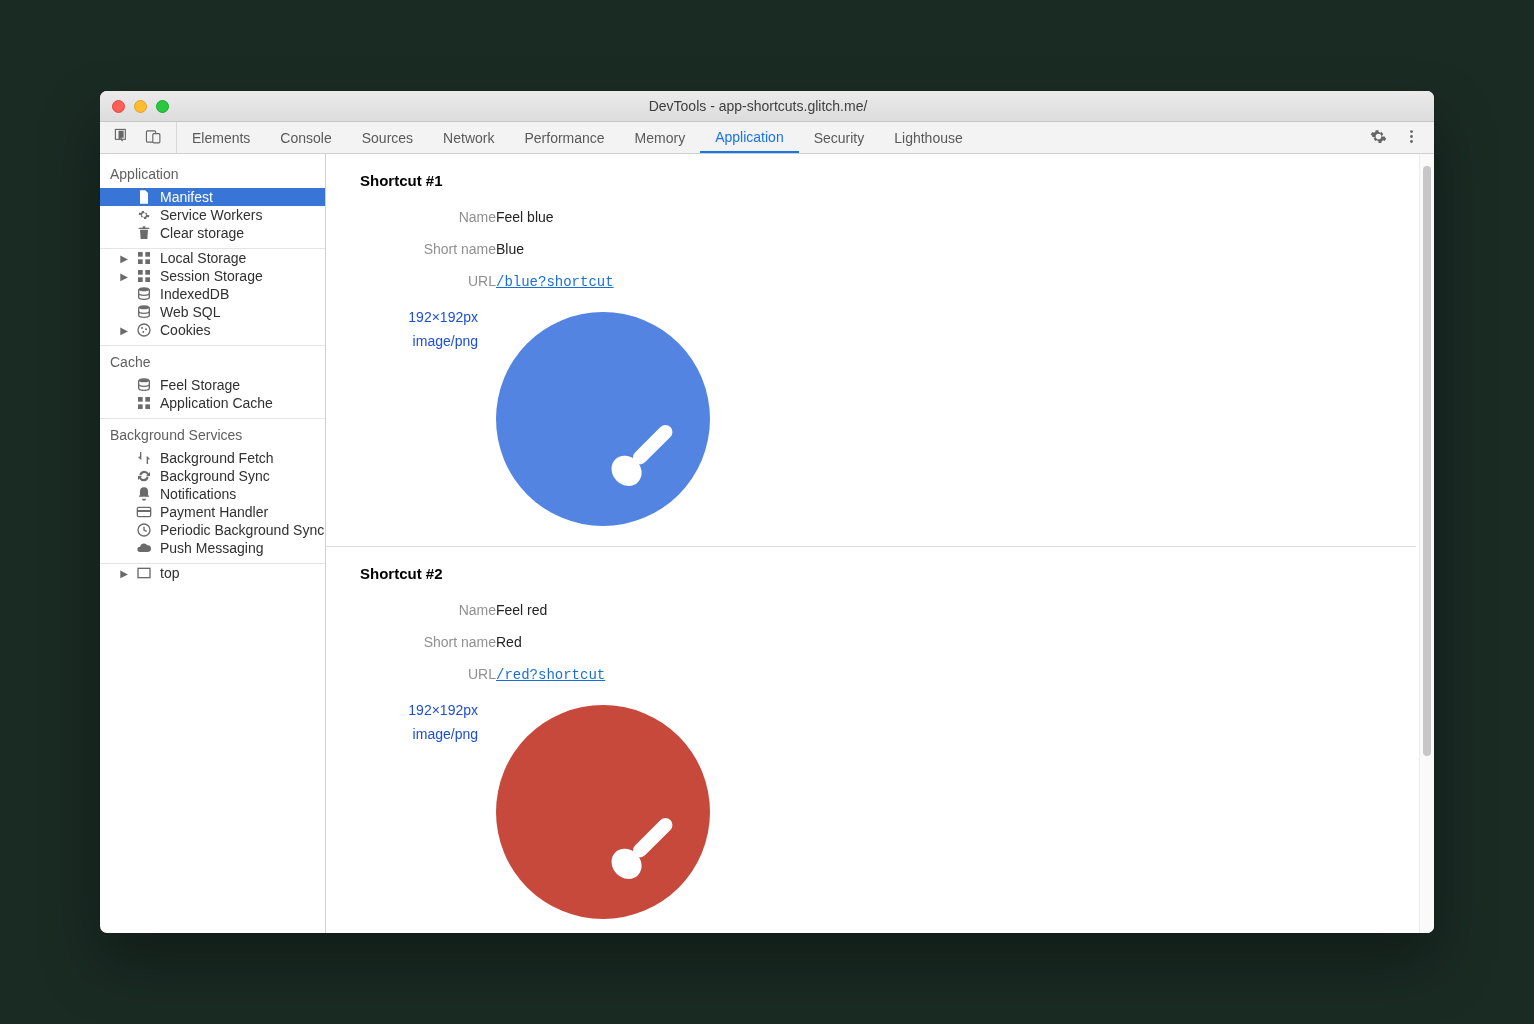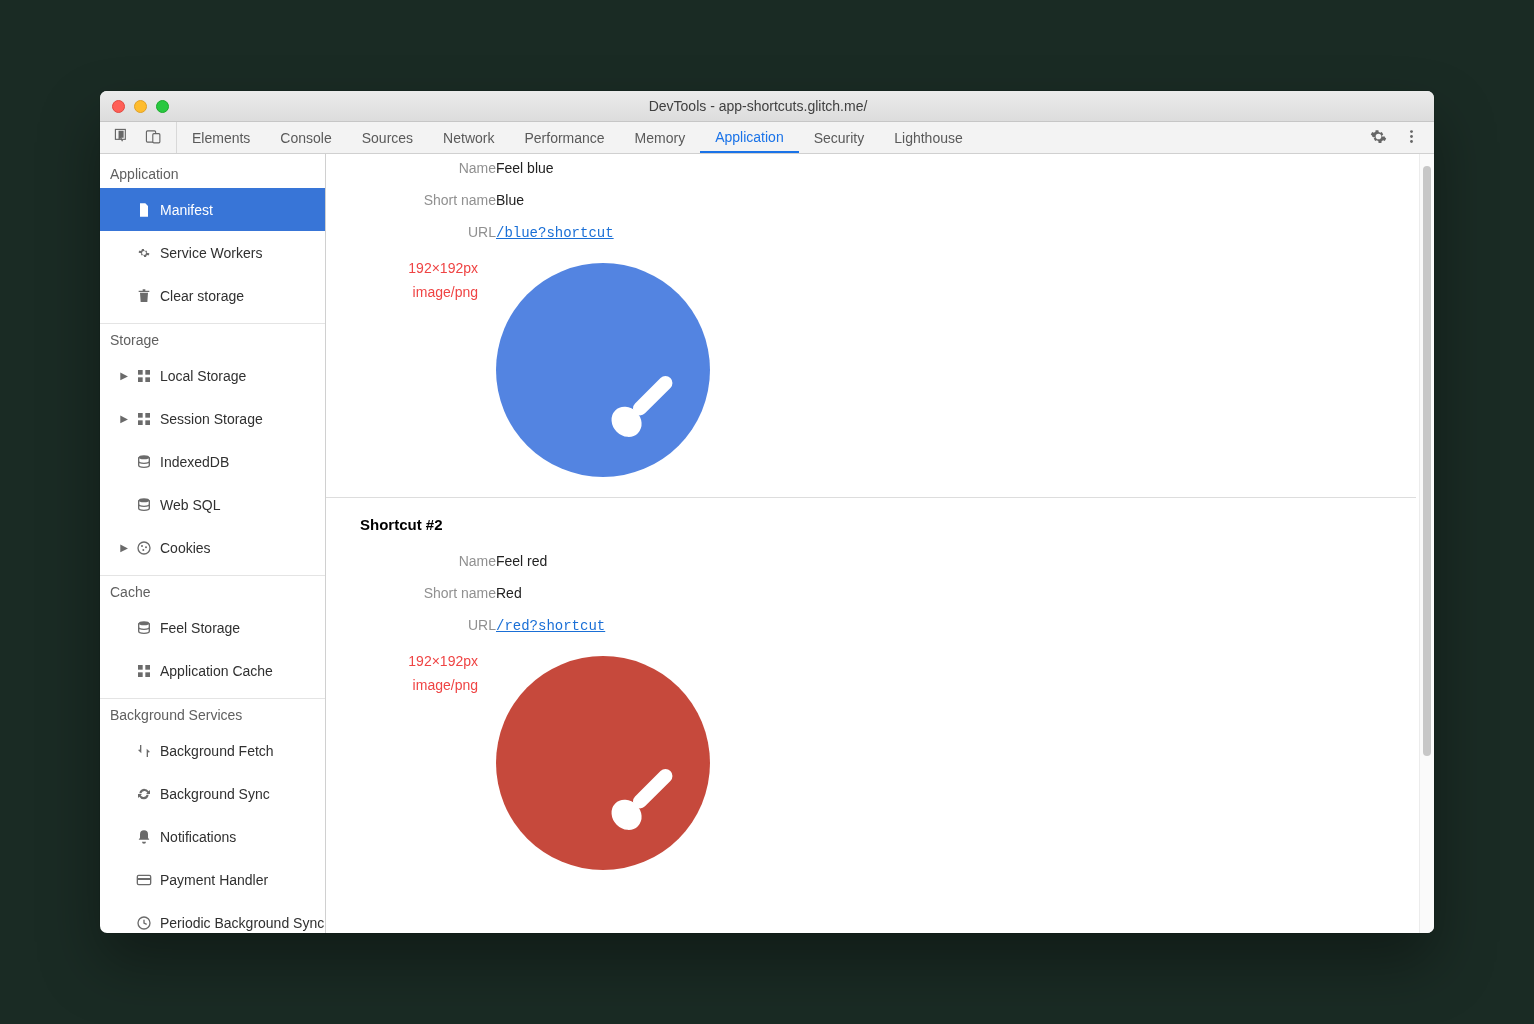--- a/index.html
+++ b/index.html
@@ -52,35 +52,35 @@
   .tab { padding:0 15px; display:flex; align-items:center; cursor:default; }
   .tab.active { color:#1a73e8; border-bottom:2px solid #1a73e8; }
   .tabs .spacer { flex:1; }
   .tabs .right { display:flex; align-items:center; gap:16px; padding:0 14px; }
   .tabs .right svg { width:17px; height:17px; fill:#666; }
   .body { flex:1; display:flex; overflow:hidden; }
   .sidebar { width:226px; border-right:1px solid #d0d0d0; overflow:auto; font-size:14px; color:#303030; }
   .group-title { padding:8px 10px 6px; color:#606060; }
   .group-title.first { padding-top:12px; }
   .sep { border-top:1px solid #e4e4e4; margin-top:6px; }
-  .row { display:flex; align-items:center; height:43px; padding-left:20px; gap:8px; }
+  .row { display:flex; align-items:center; height:18px; padding-left:20px; gap:8px; }
   .row .arrow { width:8px; text-align:center; color:#6a6a6a; font-size:10px; }
   .row .arrow.hidden { visibility:hidden; }
   .row.selected { background:#3875d7; color:#fff; }
   .row.selected svg path, .row.selected svg rect { fill:#fff; }
   .ic { width:16px; height:16px; display:flex; align-items:center; justify-content:center; }
   .ic svg { width:16px; height:16px; fill:#6b6b6b; }
   .content { flex:1; overflow:auto; position:relative; }
   .section-head { font-weight:700; font-size:15px; padding:18px 0 14px 34px; }
   .kv { display:flex; align-items:flex-start; margin:6px 0 16px; }
   .kv .k { width:170px; text-align:right; color:#909090; font-size:14px; }
   .kv .v { font-size:14px; color:#222; }
   .kv .v a { color:#1a6fd6; text-decoration:underline;font-family:Liberation Mono, monospace; }
   .icon-row { display:flex; align-items:flex-start; }
-  .icon-row .meta { width:170px; text-align:right; color:#ef4444; font-size:14px; padding-right:18px; line-height:1.7; }
+  .icon-row .meta { width:170px; text-align:right; color:#1d4ed8; font-size:14px; padding-right:18px; line-height:1.7; }
   .icon-row .meta div { white-space:nowrap; }
   .circ-wrap { padding-top:6px; }
   .circ { width:214px; height:214px; border-radius:50%; position:relative; }
   .circ.blue { background:#5384e1; }
   .circ.red { background:#c6493c; }
   .divider { border-top:1px solid #ddd; margin:20px 0 0; }
   .scrollbar-fake { position:absolute; right:3px; top:12px; width:8px; height:590px; background:#c7c7c7; border-radius:4px; }
   .scroll-track { position:absolute; right:0; top:0; bottom:0; width:15px; background:#fafafa; border-left:1px solid #ececec; }
 </style>
 </head>
@@ -164,21 +164,20 @@
         <div class="row">
           <span class="arrow hidden">▶</span>
           <span class="ic">
             <svg viewBox="0 0 24 24">
               <path d="M6 7h12l-1 14H7zM4 4h16v2H4zm6-2h4v2h-4z"></path>
             </svg>
           </span>
           <span>Clear storage</span>
         </div>
         <div class="sep"></div>
-        <div class="group-title">Storage</div>
         <div class="row">
           <span class="arrow">▶</span>
           <span class="ic">
             <svg viewBox="0 0 24 24">
               <rect x="3" y="3" width="7" height="7"></rect>
               <rect x="14" y="3" width="7" height="7"></rect>
               <rect x="3" y="14" width="7" height="7"></rect>
               <rect x="14" y="14" width="7" height="7"></rect>
             </svg>
           </span>
@@ -320,20 +319,21 @@
           </span>
           <span>top</span>
         </div>
       </div>
     <div class="content">
       <div class="scroll-track">
         <div class="scrollbar-fake"></div>
       </div>
       <div id="shortcuts" style="padding-right:18px;">
           <div>
+            <div class="section-head">Shortcut #1</div>
             <div class="kv">
               <div class="k">Name</div>
               <div class="v">Feel blue</div>
             </div>
             <div class="kv">
               <div class="k">Short name</div>
               <div class="v">Blue</div>
             </div>
             <div class="kv">
               <div class="k">URL</div>

